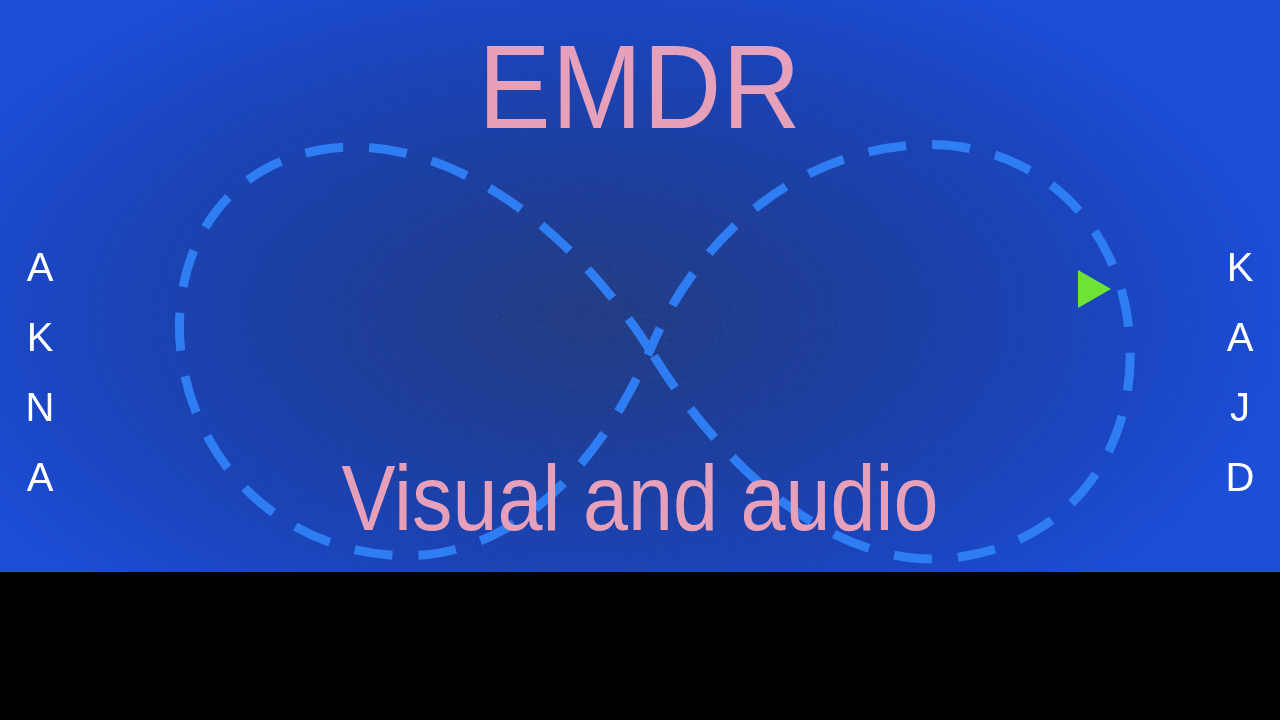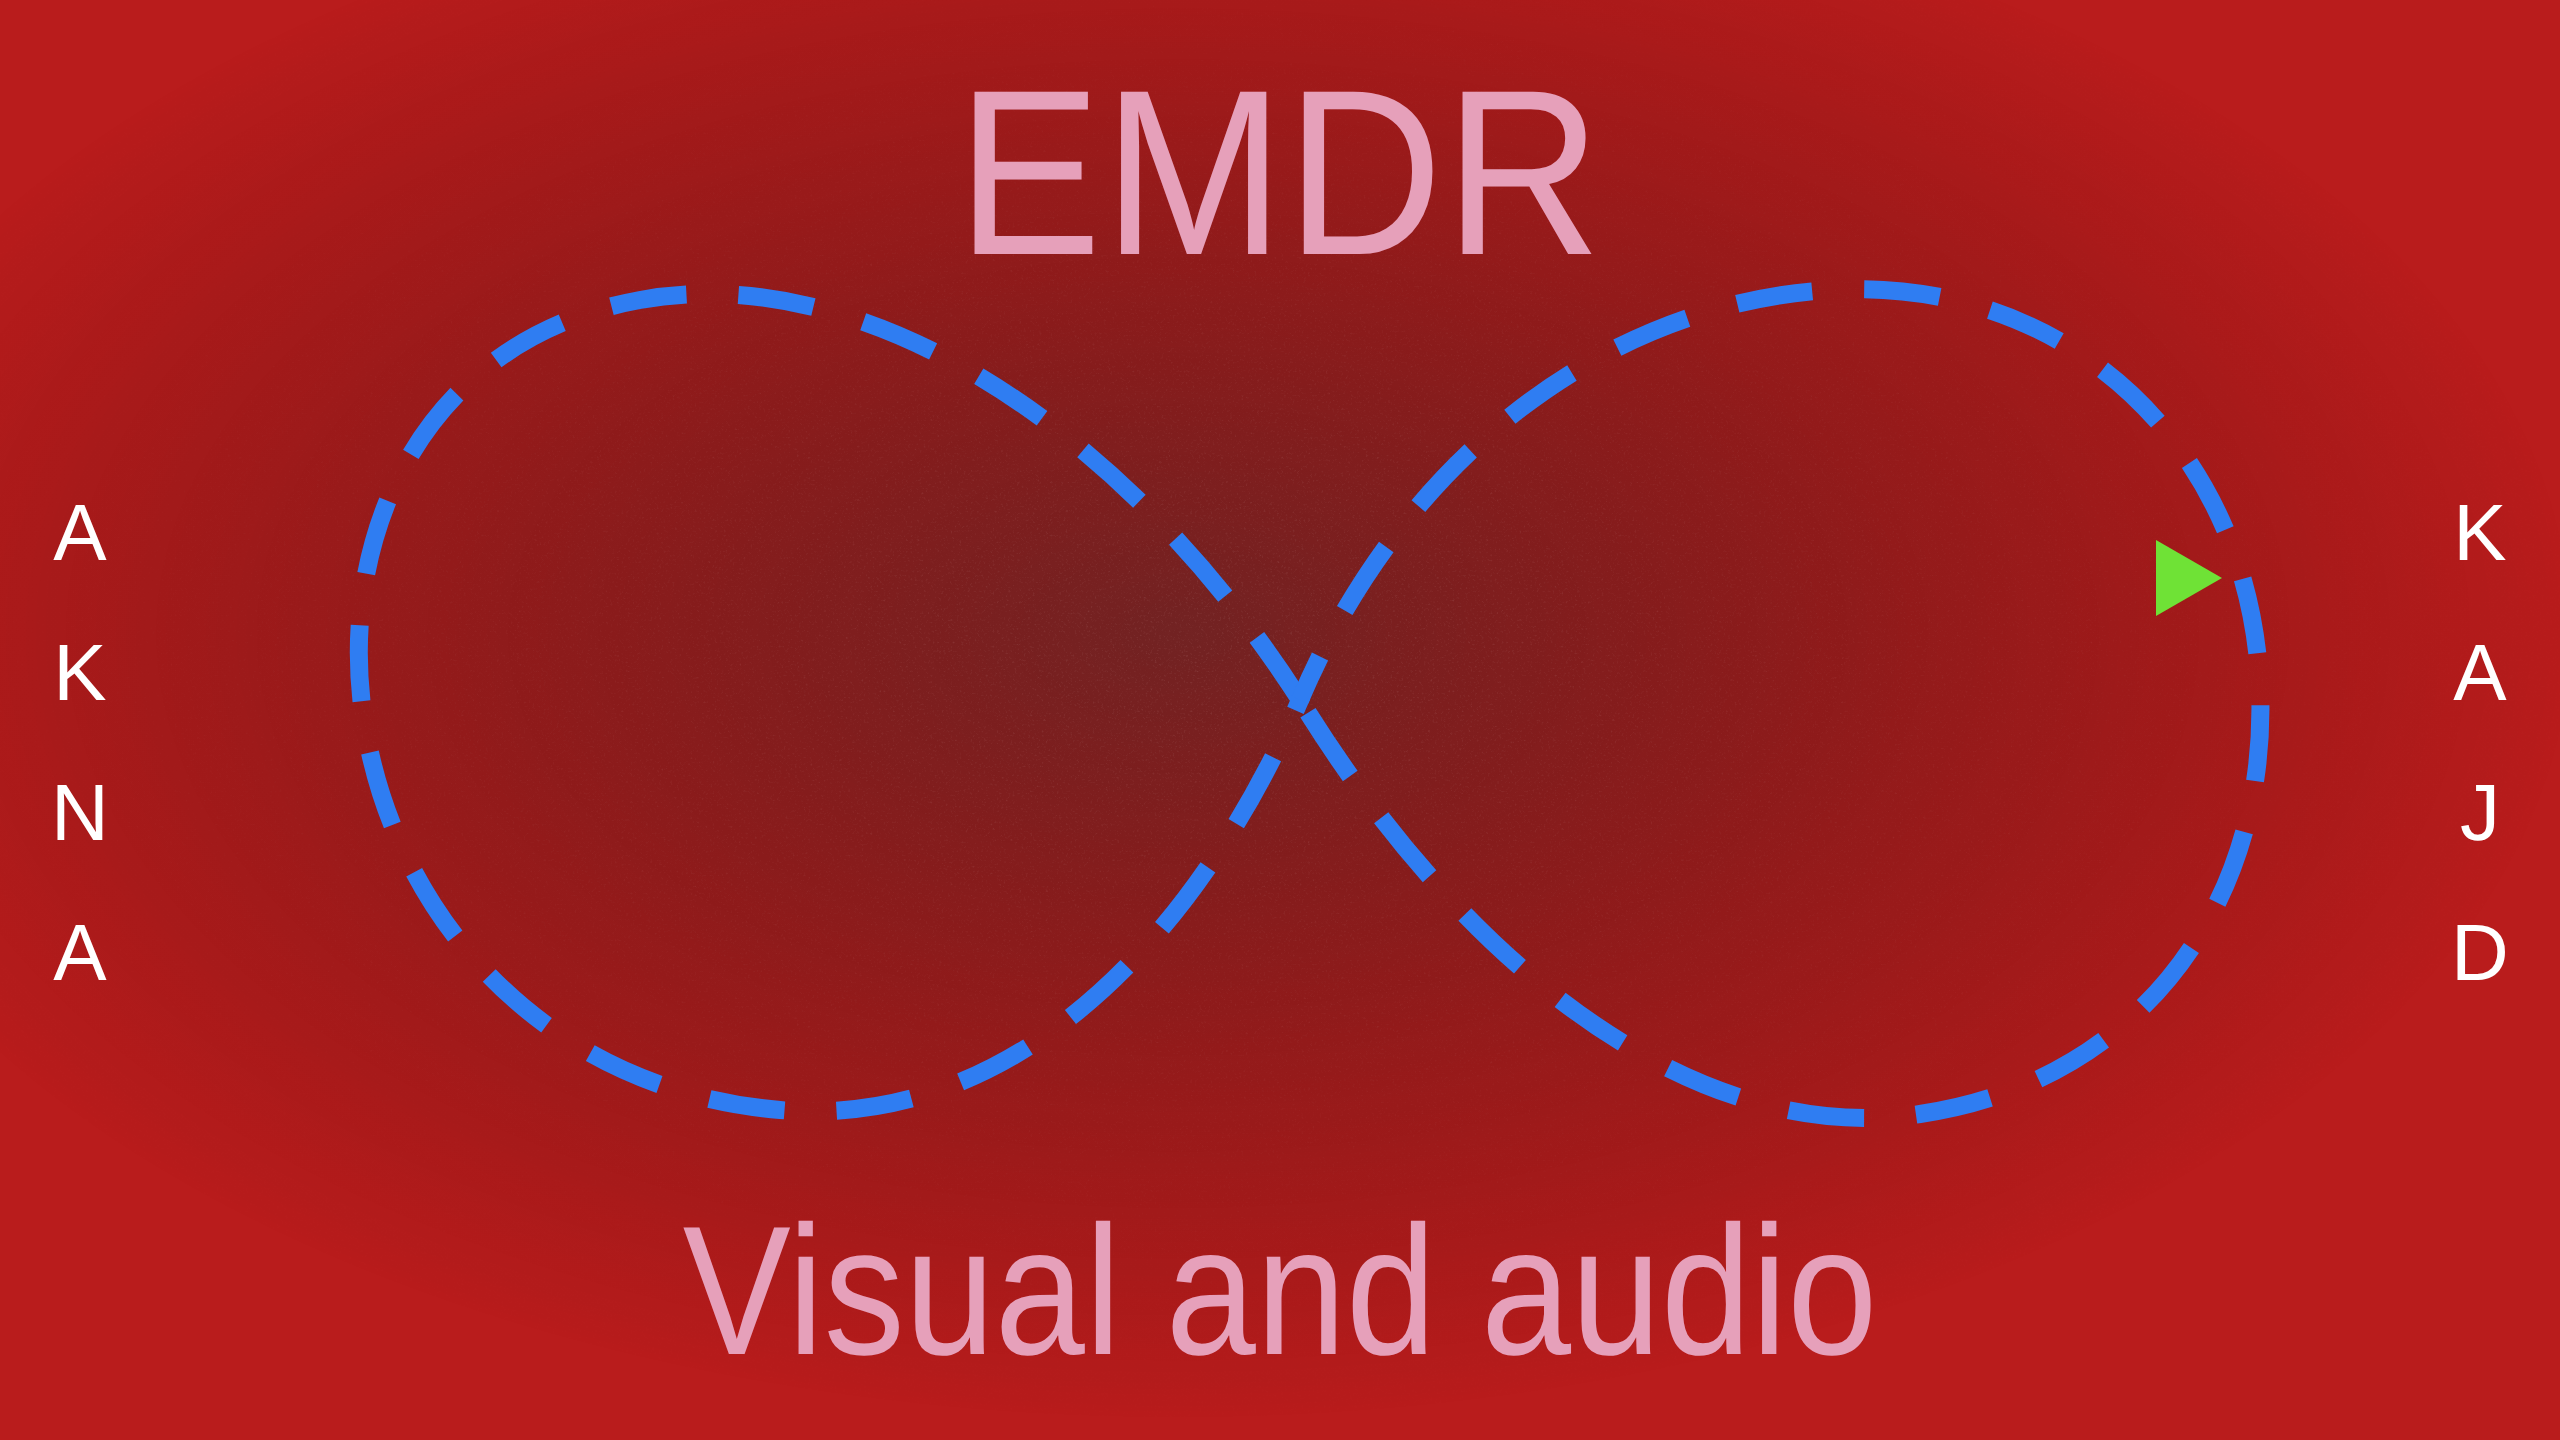--- a/index.html
+++ b/index.html
@@ -4,22 +4,22 @@
 <title>EMDR</title>
 <style>
   html, body {
     margin: 0;
     padding: 0;
     background: #000000;
   }
   #screen {
     position: relative;
     width: 1280px;
-    height: 720px;
-    background: #b91c1c;
+    height: 572px;
+    background: #1d4ed8;
     overflow: hidden;
     font-family: "Liberation Sans", "DejaVu Sans", sans-serif;
   }
 
   
   #chalk-texture {
     position: absolute;
     inset: 0;
     pointer-events: none;
     opacity: 0.9;

